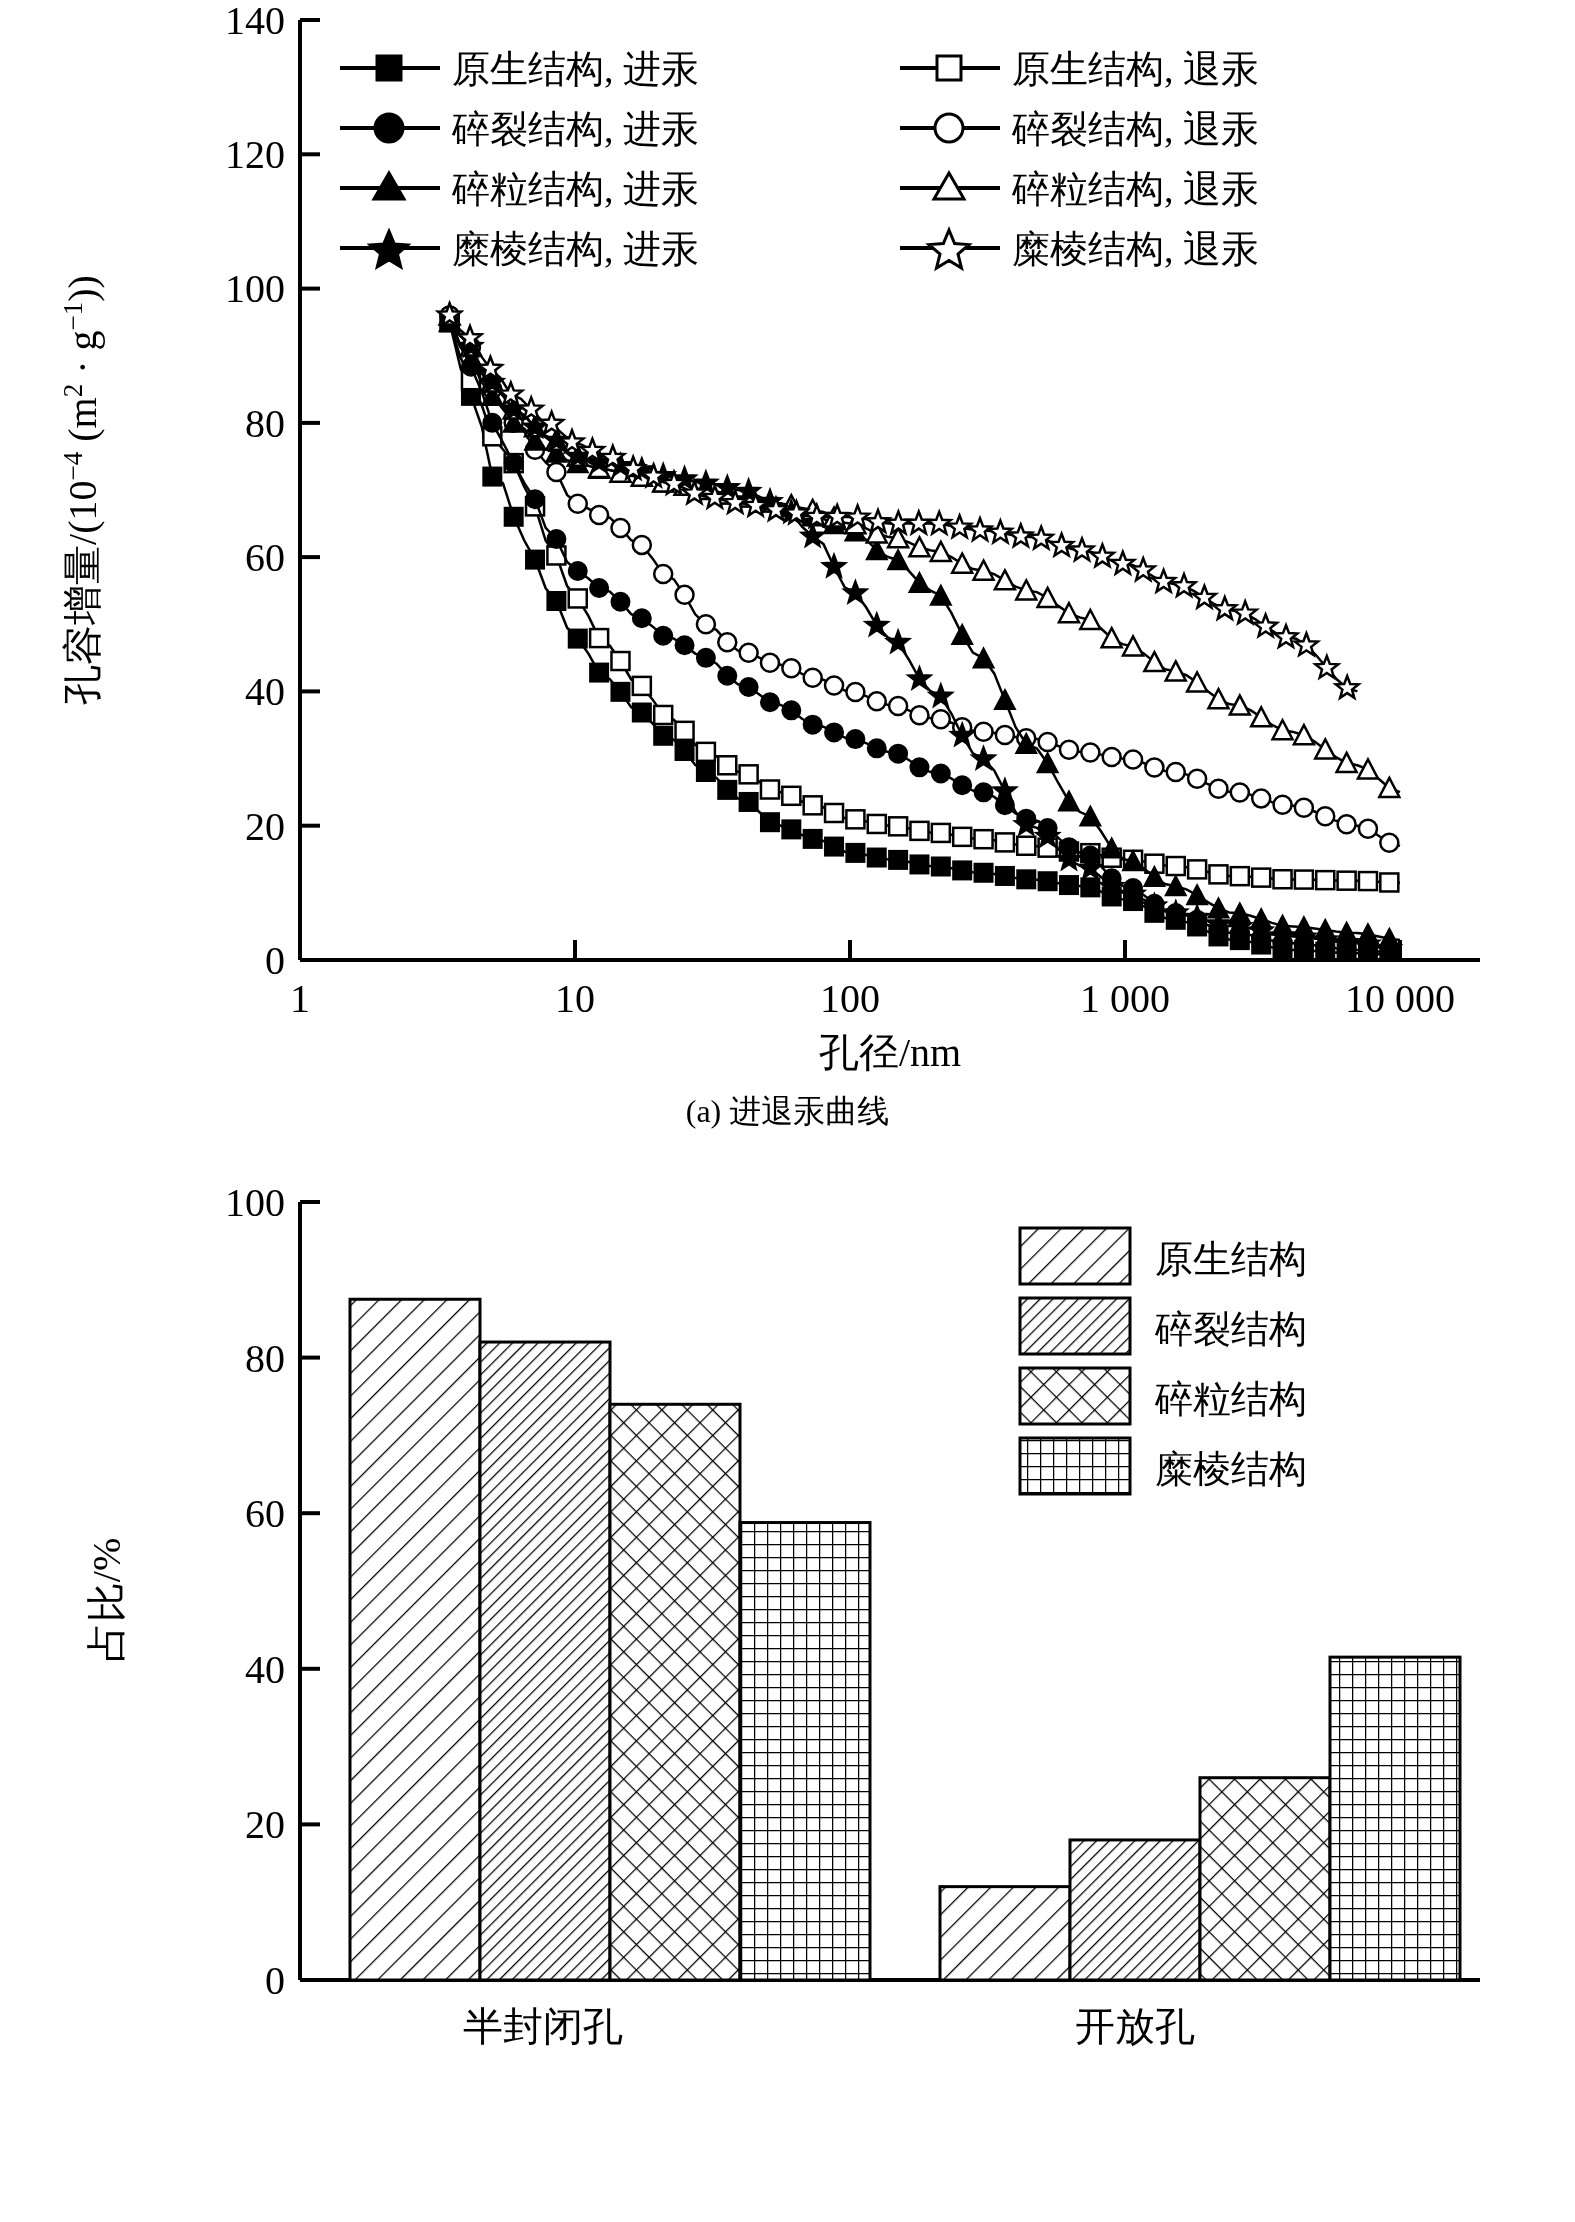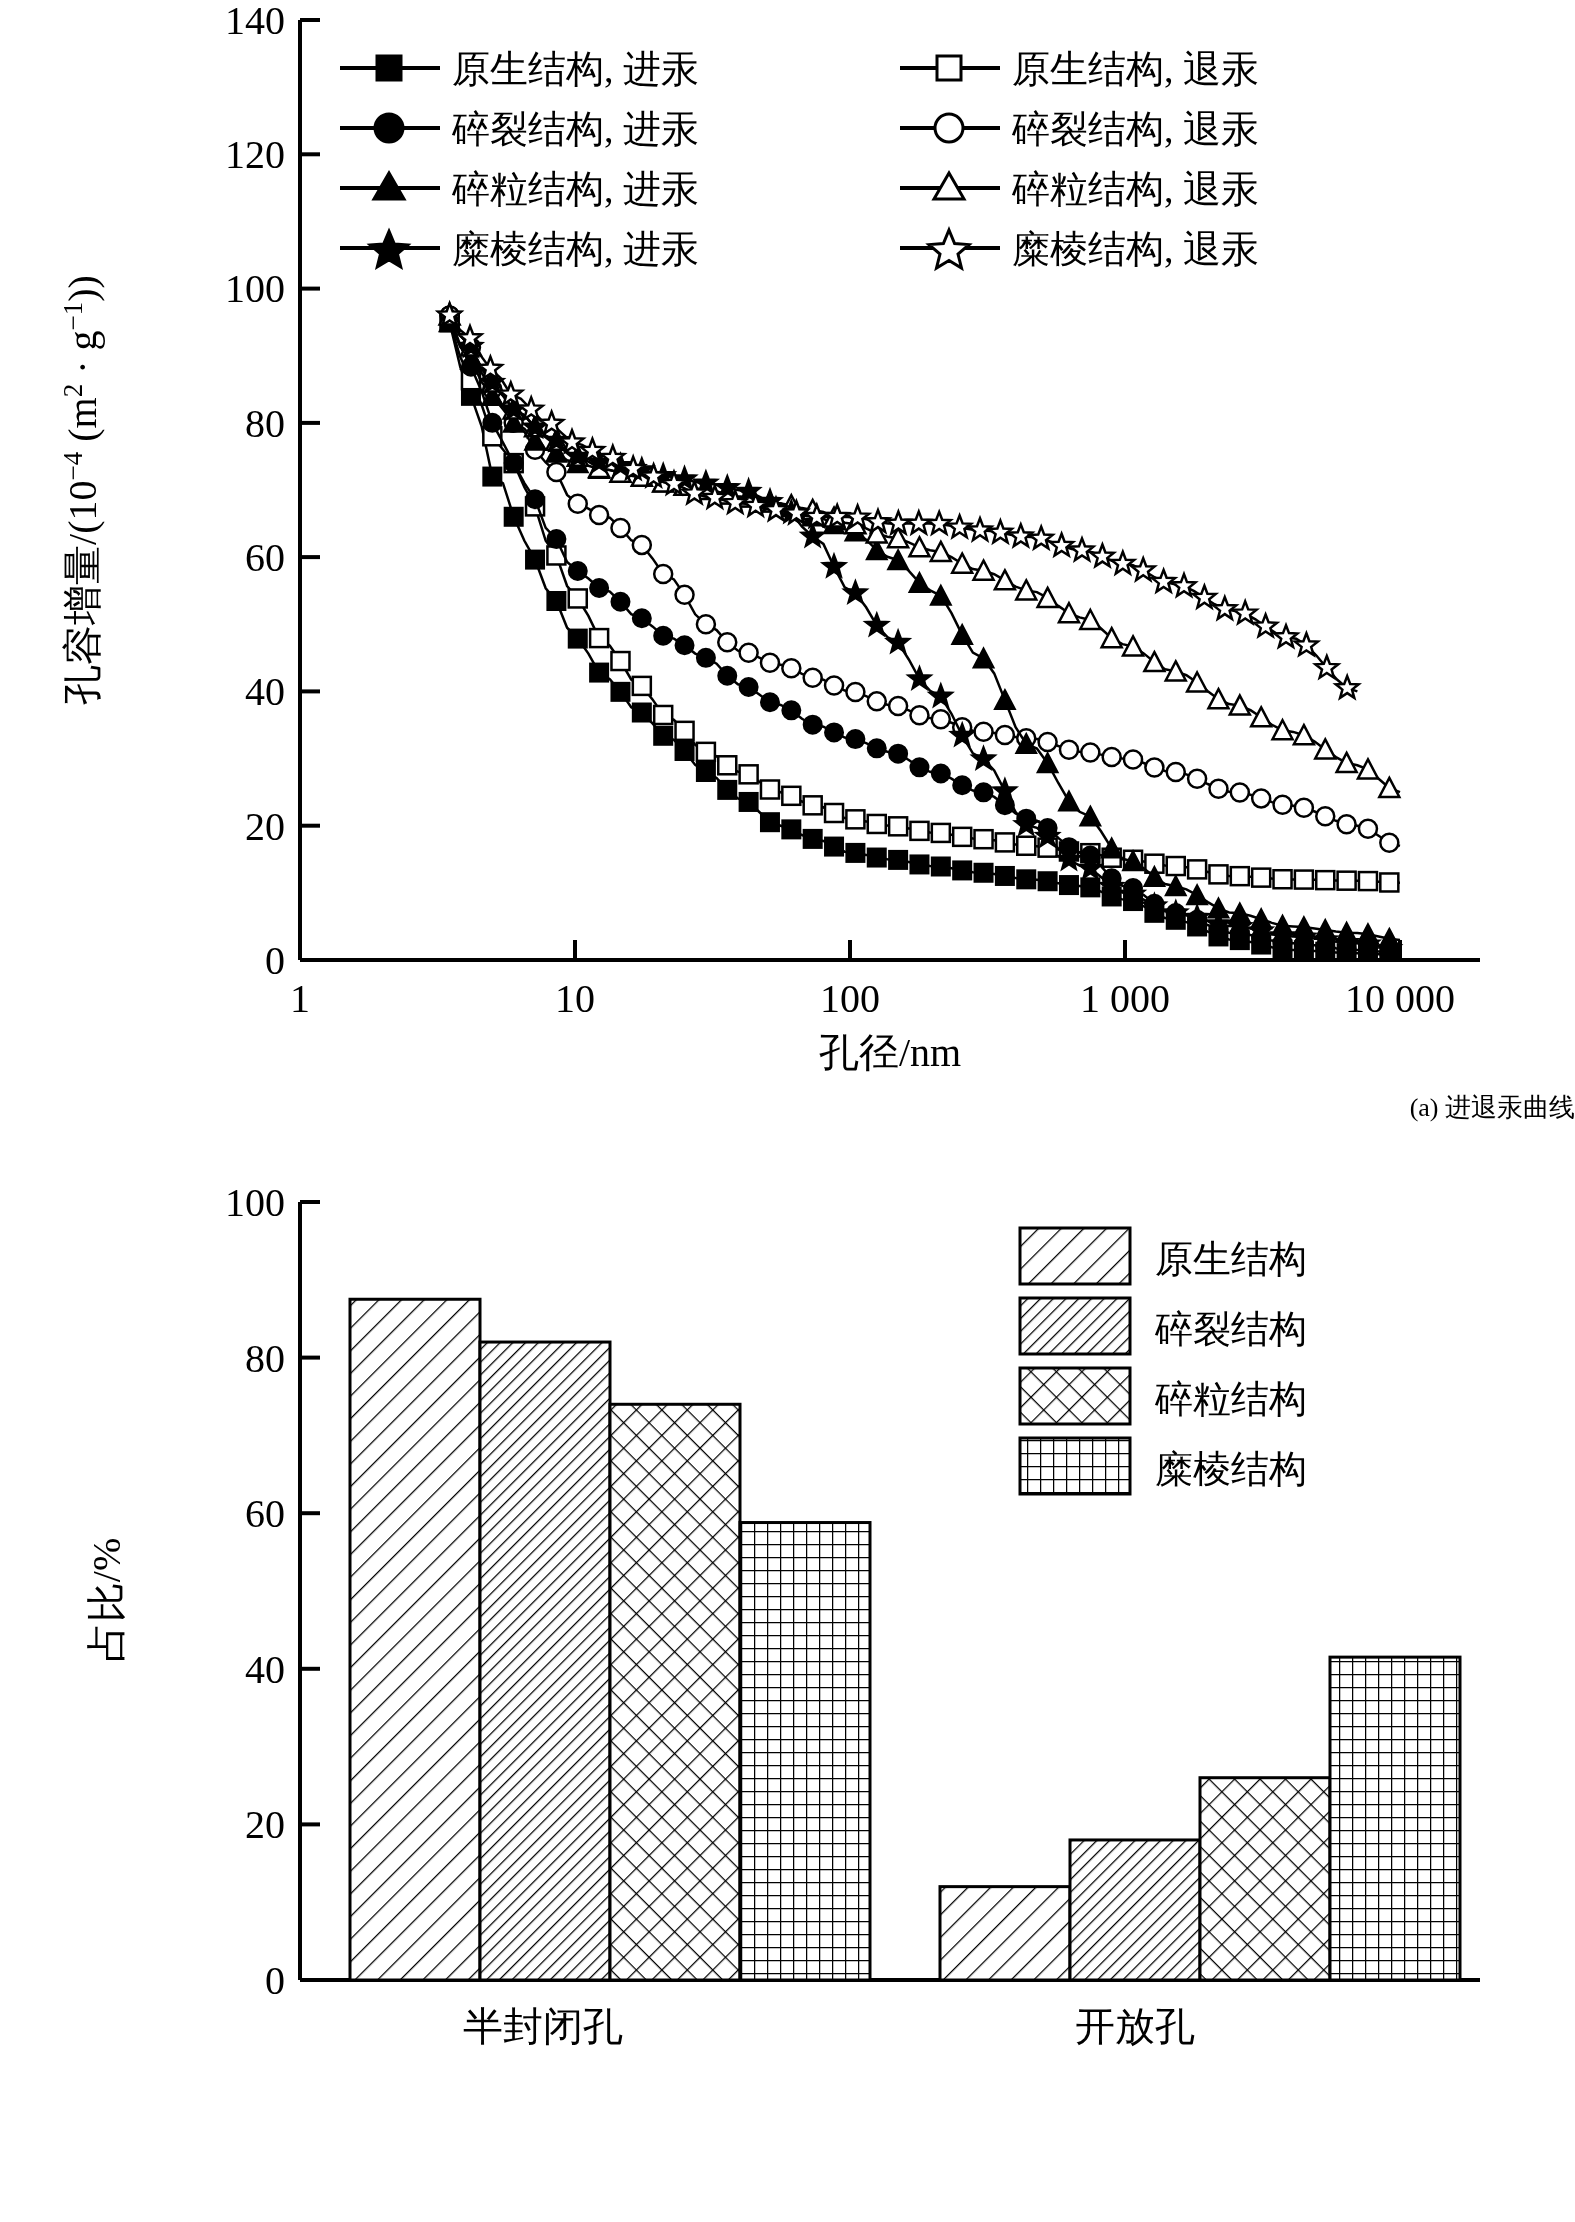--- a/index.html
+++ b/index.html
@@ -1,20 +1,20 @@
 <!DOCTYPE html>
 <html><head>
 <meta charset="utf-8">
 <style>
   html,body{margin:0;padding:0;background:#fff;}
   body{width:1575px;height:2222px;font-family:"Liberation Serif",serif;color:#000;position:relative;overflow:hidden;}
   .fig{position:absolute;left:0;width:1575px;}
   #fig-a{top:0;height:1180px;}
   #fig-b{top:1180px;height:1042px;}
-  .caption{position:absolute;width:100%;text-align:right;font-size:26px;}
+  .caption{position:absolute;width:100%;text-align:center;font-size:32px;}
   #cap-a{top:1090px;}
   svg{display:block;}
   text{font-family:"Liberation Serif",serif;fill:#000;}
   .axlabel{font-size:40px;}
   .ticklabel{font-size:40px;}
   .legtext{font-size:38px;}
 </style>
 </head>
 <body>
 

